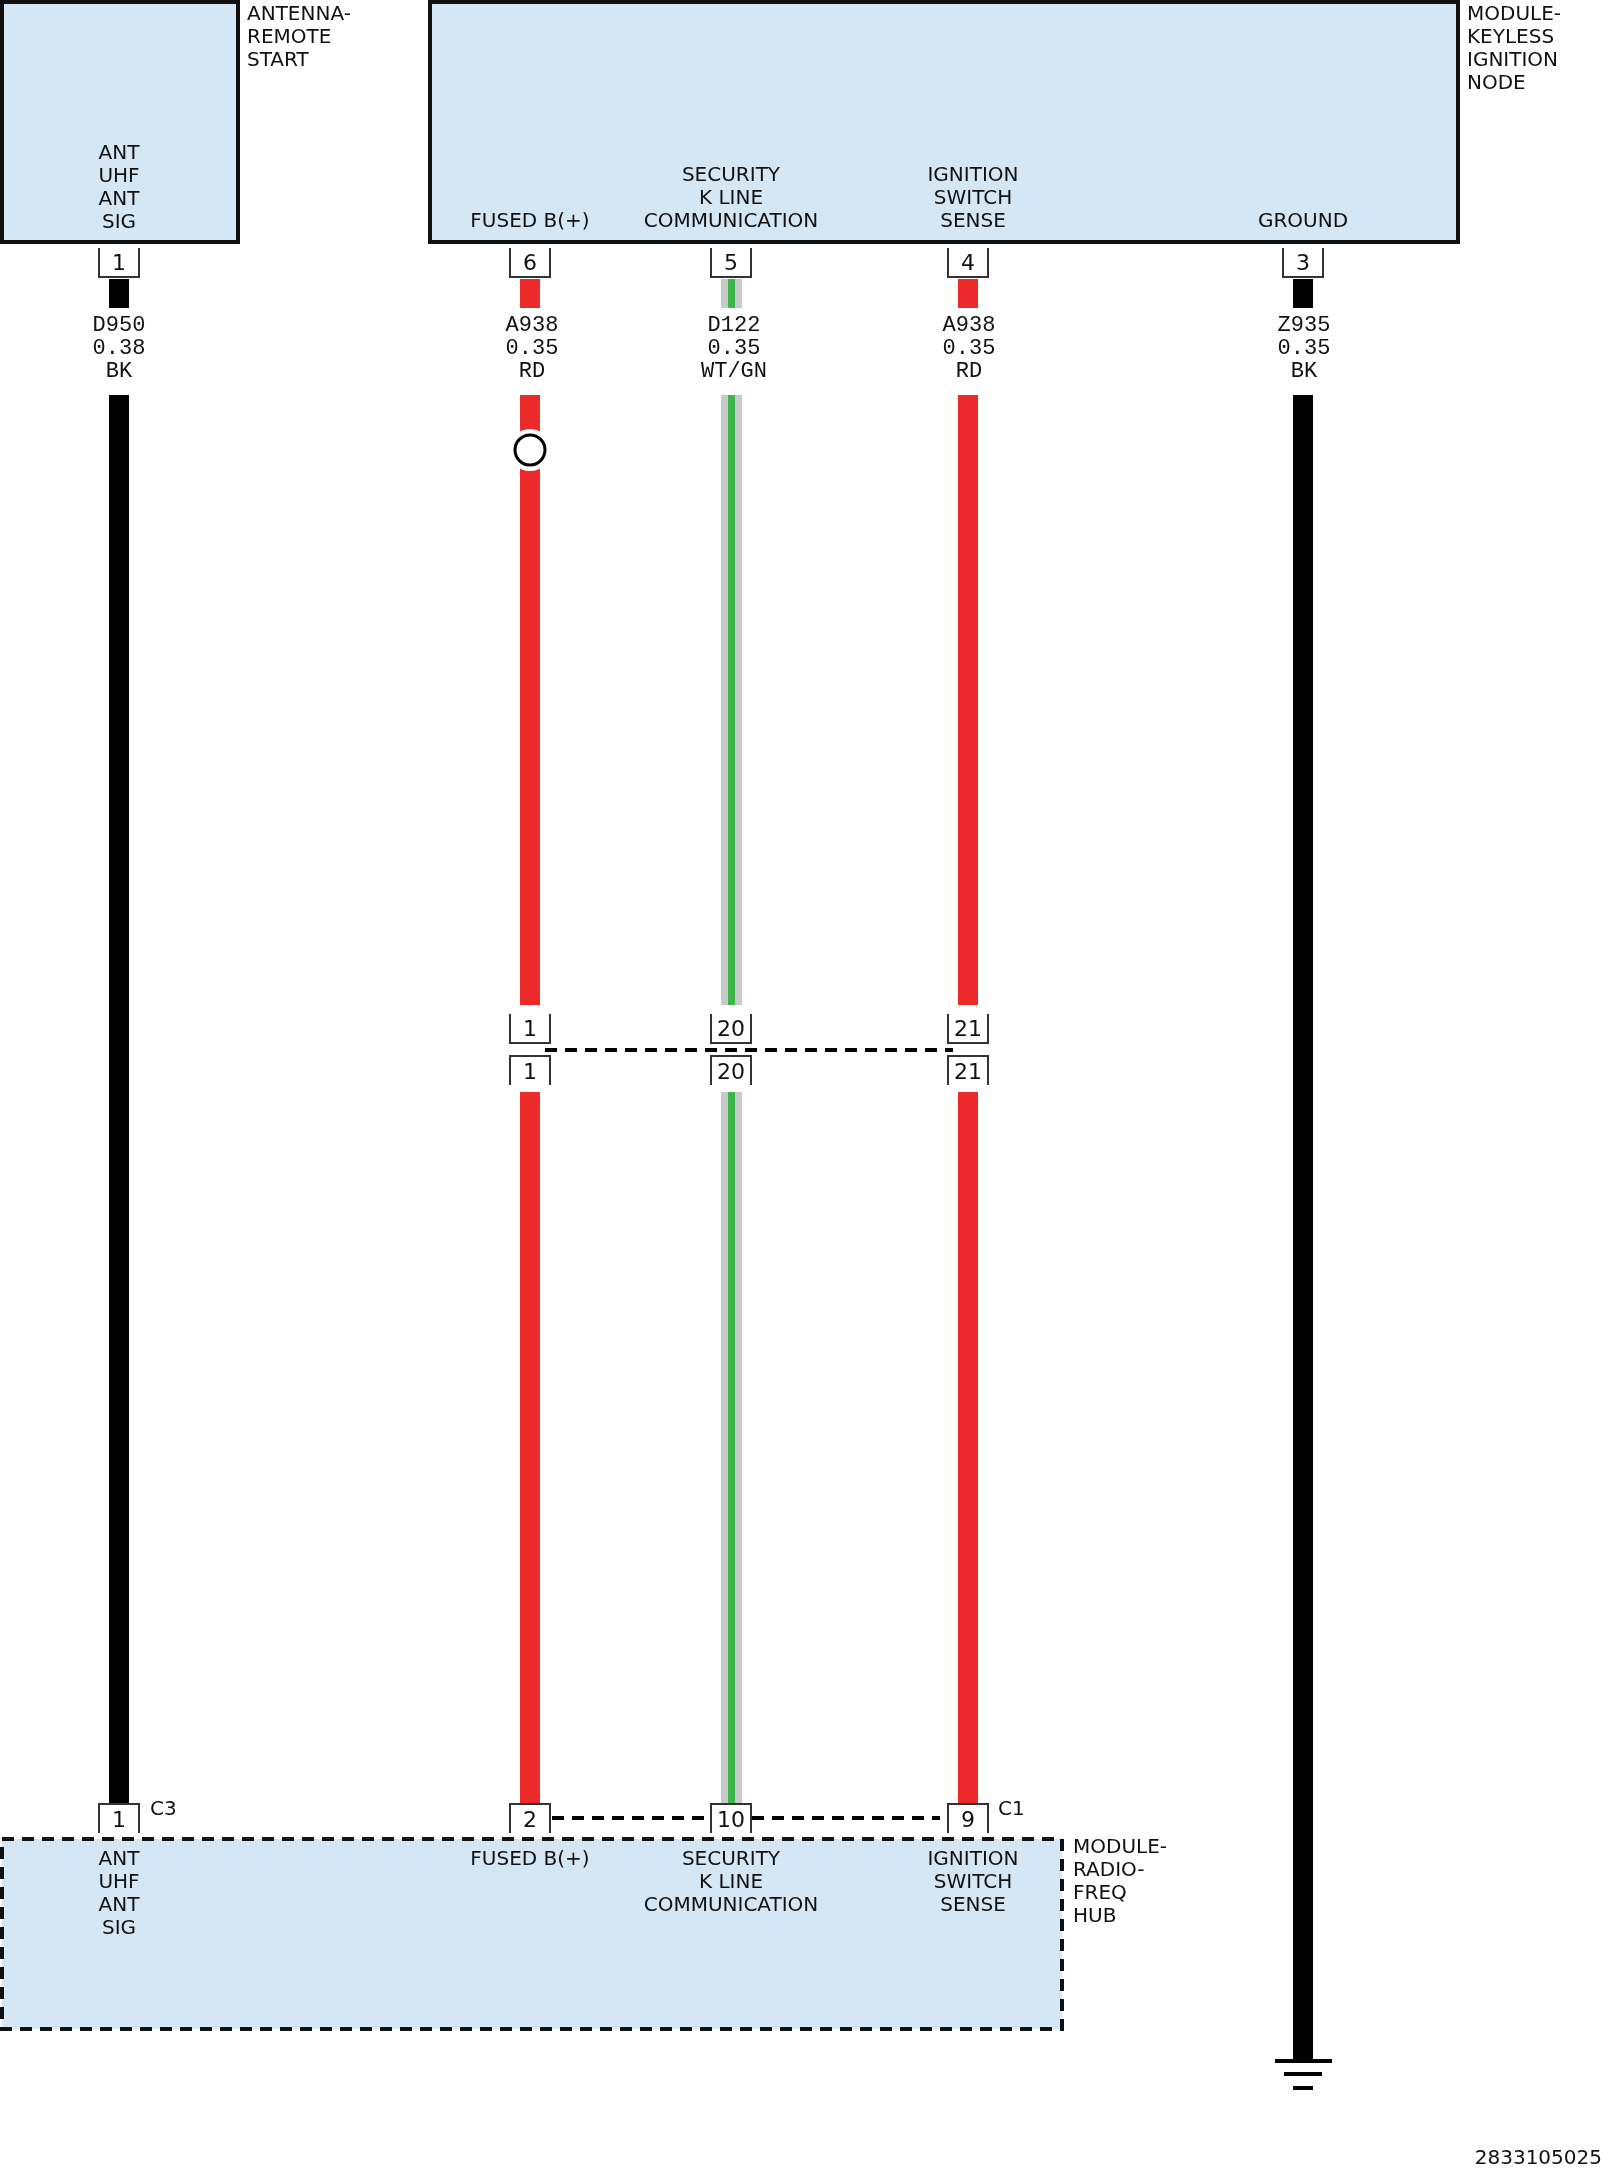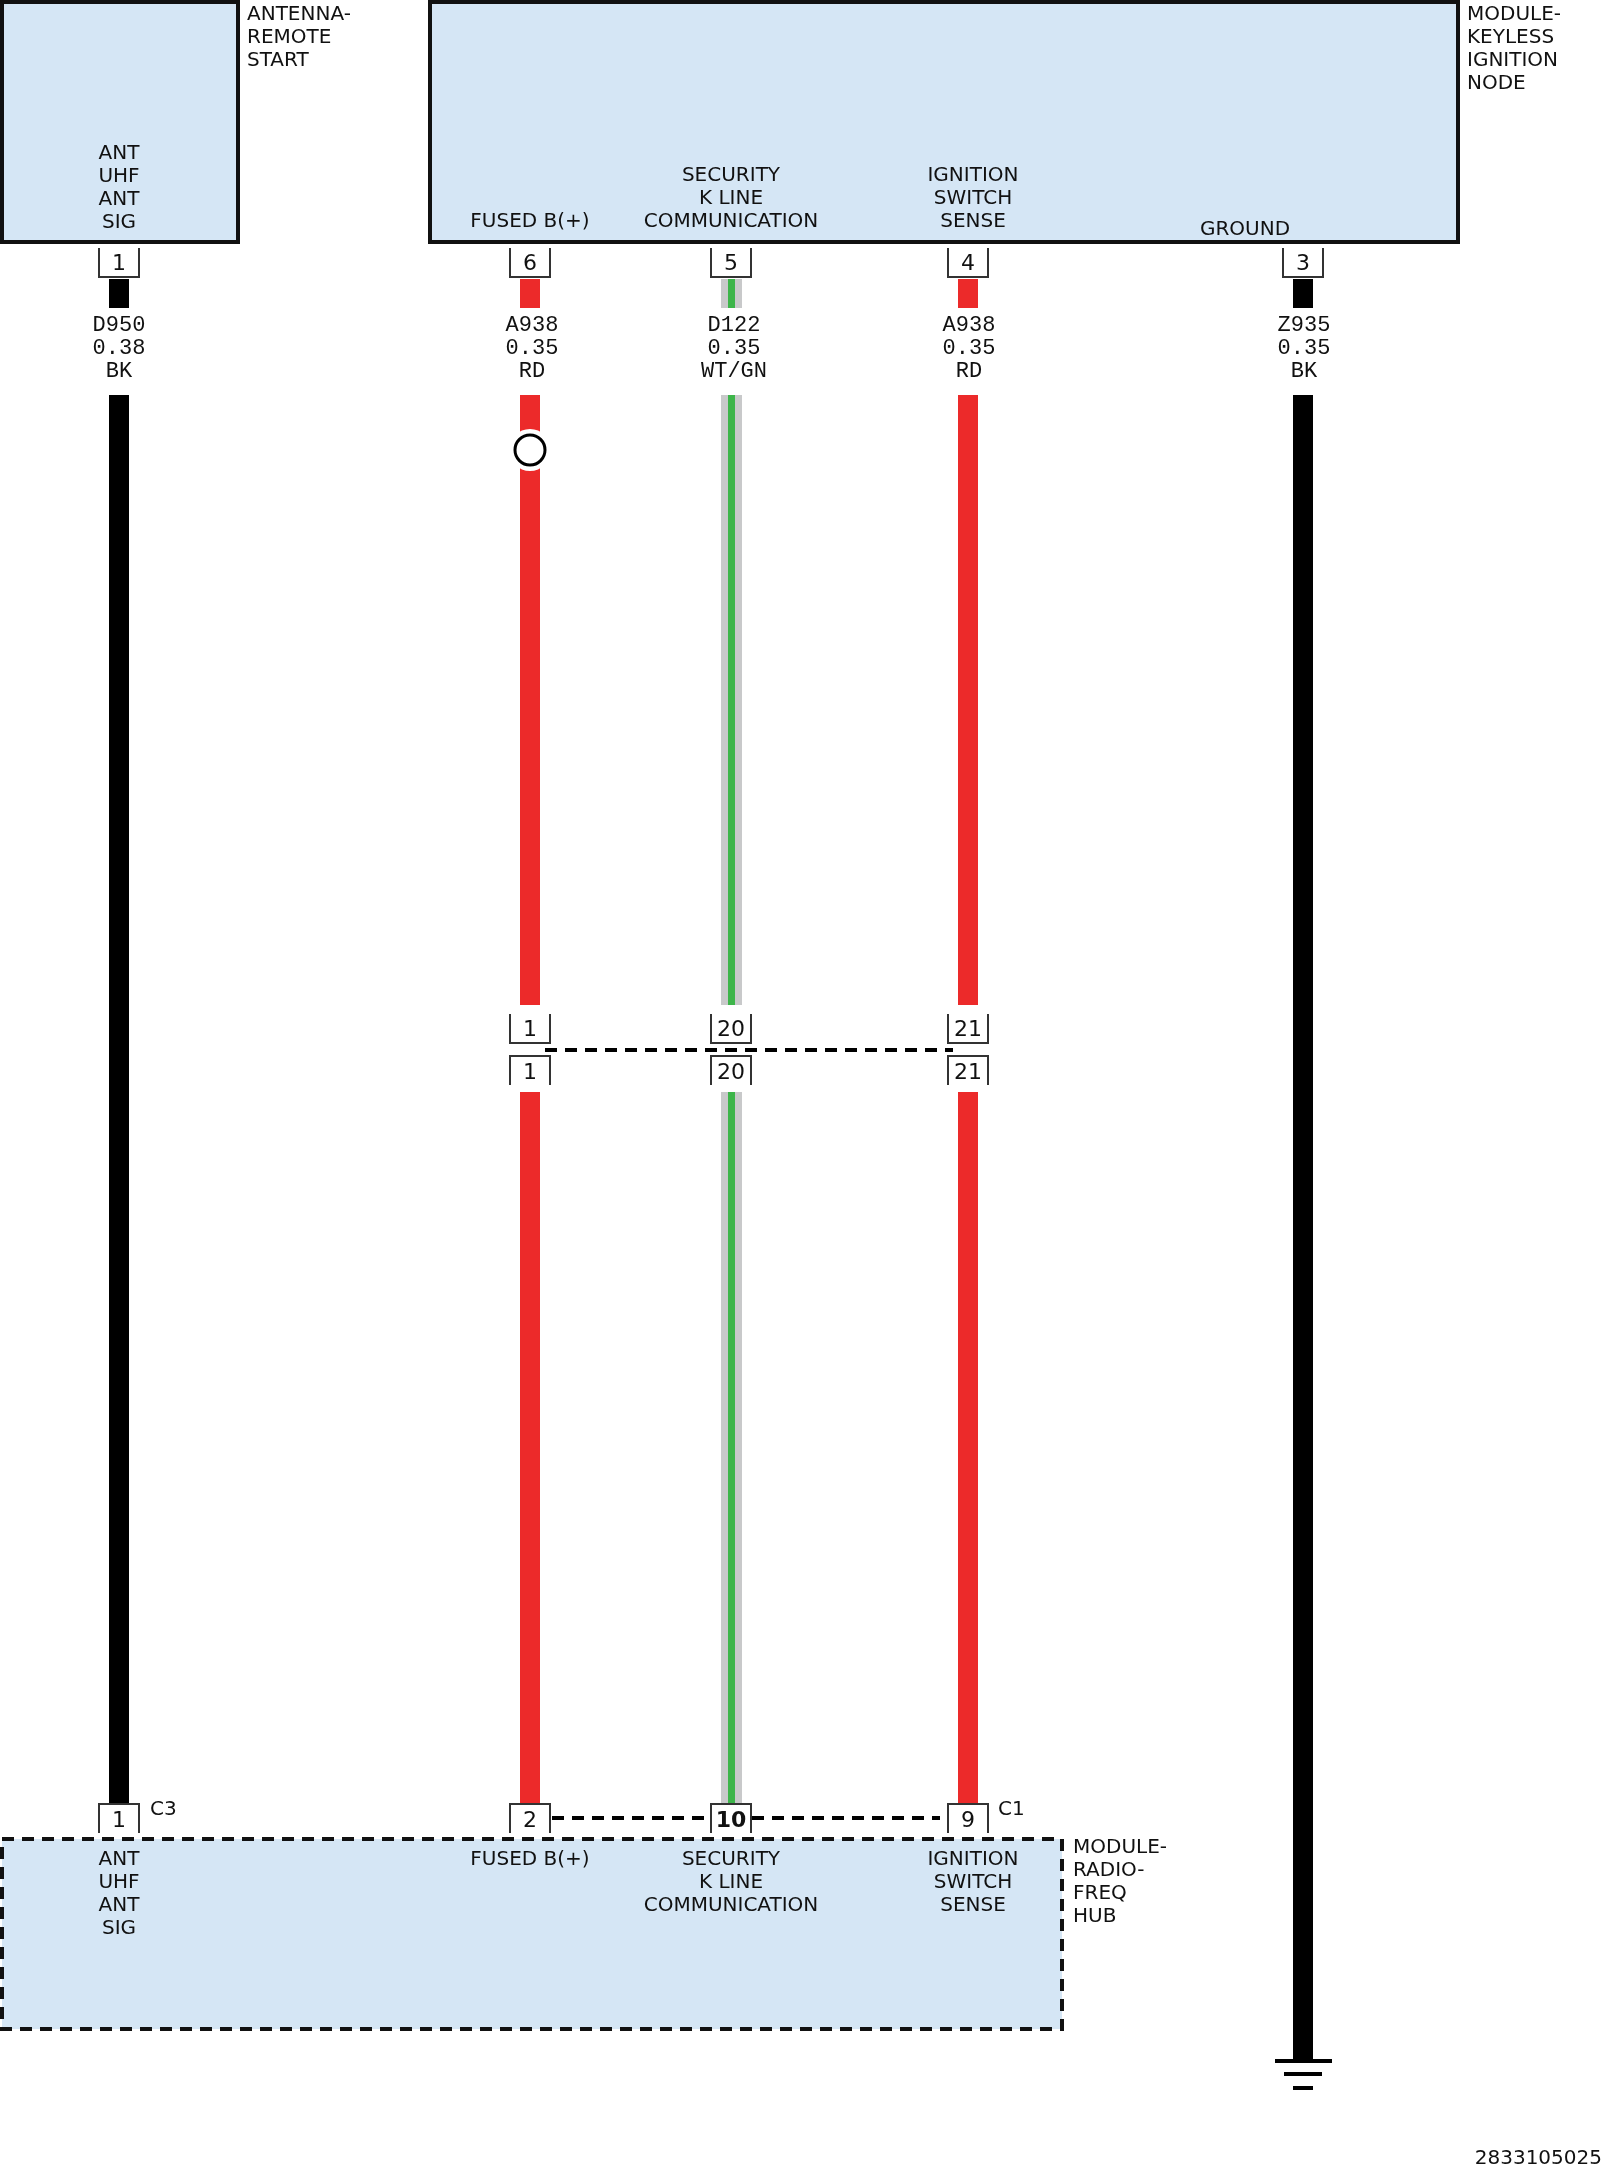--- a/index.html
+++ b/index.html
@@ -88,21 +88,21 @@
 ANT
 SIG</div>
 
 <div class="lbl" style="left:440px; width:180px; top:209px;">FUSED B(+)</div>
 <div class="lbl" style="left:611px; width:240px; top:163px;">SECURITY
 K LINE
 COMMUNICATION</div>
 <div class="lbl" style="left:888px; width:170px; top:163px;">IGNITION
 SWITCH
 SENSE</div>
-<div class="lbl" style="left:1165px; width:160px; top:209px;margin-top:8px;">GROUND</div>
+<div class="lbl" style="left:1223px; width:160px; top:209px;">GROUND</div>
 
 <div class="pin pin-top" style="left:98px; top:248px;">1</div>
 <div class="pin pin-top" style="left:509px; top:248px;">6</div>
 <div class="pin pin-top" style="left:710px; top:248px;">5</div>
 <div class="pin pin-top" style="left:947px; top:248px;">4</div>
 <div class="pin pin-top" style="left:1282px; top:248px;">3</div>
 
 <div>
   <div class="wirelbl" style="left:59px; top:314px;">D950</div>
   <div class="wirelbl" style="left:59px; top:337px;">0.38</div>
@@ -132,21 +132,21 @@
 <div class="pin pin-top" style="left:509px; top:1014px;">1</div>
 <div class="pin pin-top" style="left:710px; top:1014px;">20</div>
 <div class="pin pin-top" style="left:947px; top:1014px;">21</div>
 <div class="pin pin-bot" style="left:509px; top:1055px;">1</div>
 <div class="pin pin-bot" style="left:710px; top:1055px;">20</div>
 <div class="pin pin-bot" style="left:947px; top:1055px;">21</div>
 
 <div class="pin pin-bot" style="left:98px; top:1803px;">1</div>
 <div class="lbl lbl-left" style="left:150px; top:1797px;">C3</div>
 <div class="pin pin-bot" style="left:509px; top:1803px;">2</div>
-<div class="pin pin-bot" style="left:710px; top:1803px;font-weight:bold;">10</div>
+<div class="pin pin-bot" style="left:710px; top:1803px;">10</div>
 <div class="pin pin-bot" style="left:947px; top:1803px;">9</div>
 <div class="lbl lbl-left" style="left:998px; top:1797px;">C1</div>
 
 <div class="lbl" style="left:59px; width:120px; top:1847px;">ANT
 UHF
 ANT
 SIG</div>
 <div class="lbl" style="left:440px; width:180px; top:1847px;">FUSED B(+)</div>
 <div class="lbl" style="left:611px; width:240px; top:1847px;">SECURITY
 K LINE

